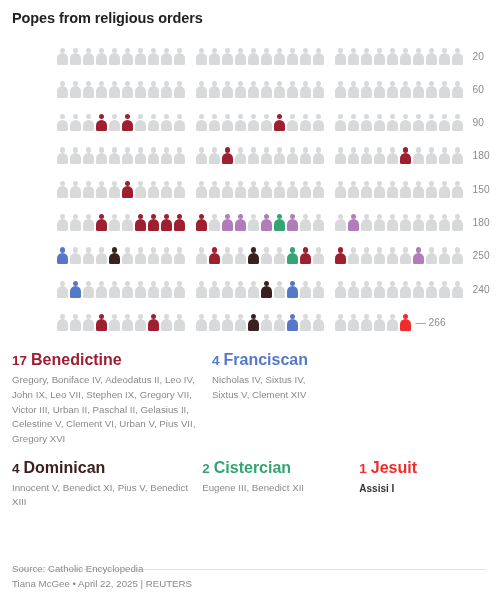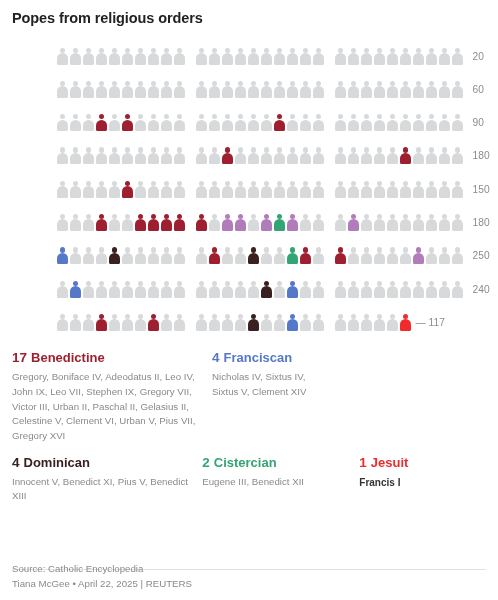--- a/index.html
+++ b/index.html
@@ -53,21 +53,21 @@
 
   
   .legend{margin-top:12px;}
   .legrow{display:flex;}
   .legcol{box-sizing:border-box;padding-right:12px;}
   .legcol.c1{width:200px;}
   .legcol.c2{width:165px;}
   .legcol.c3{width:133px;}
   .leghead{font-size:12px;margin-bottom:4px;line-height:1.1;white-space:nowrap;}
   .legnum{font-weight:bold;font-size:13.5px;}
-  .legname{font-weight:bold;font-size:13px;margin-left:4px;}
+  .legname{font-weight:bold;font-size:16px;margin-left:4px;}
   .leglist{
     font-size:9.7px;color:#8a8a8a;line-height:1.52;
   }
   .leglist.bold{font-weight:bold;color:#333333;font-size:10px;}
   .legrow2{margin-top:12px;}
 
   
   .footer{
     position:absolute;left:12px;bottom:8px;
     font-size:9.7px;color:#8a8a8a;line-height:1.6;
@@ -1221,21 +1221,21 @@
           </span>
           <span class="fig" style="color: rgb(215, 217, 218);">
             <i></i>
             <b></b>
           </span>
           <span class="fig" style="color: rgb(239, 43, 43);">
             <i></i>
             <b></b>
           </span>
         </div>
-        <span class="endlab">— 117</span>
+        <span class="endlab">— 266</span>
       </div>
     </div>
 
   <div class="legend">
     <div class="legrow" id="legend-row-1">
         <div class="legcol c1">
           <div class="leghead" style="color: rgb(158, 31, 47);"><span class="legnum">17</span><span class="legname">Benedictine</span></div>
           <div class="leglist">Gregory, Boniface IV, Adeodatus II, Leo IV, John IX, Leo VII, Stephen IX, Gregory VII, Victor III, Urban II, Paschal II, Gelasius II, Celestine V, Clement VI, Urban V, Pius VII, Gregory XVI</div>
         </div>
         <div class="legcol c3">
@@ -1247,21 +1247,21 @@
         <div class="legcol c1">
           <div class="leghead" style="color: rgb(58, 32, 32);"><span class="legnum">4</span><span class="legname">Dominican</span></div>
           <div class="leglist">Innocent V, Benedict XI, Pius V, Benedict XIII</div>
         </div>
         <div class="legcol c2">
           <div class="leghead" style="color: rgb(52, 164, 116);"><span class="legnum">2</span><span class="legname">Cistercian</span></div>
           <div class="leglist">Eugene III, Benedict XII</div>
         </div>
         <div class="legcol c3">
           <div class="leghead" style="color: rgb(239, 43, 43);"><span class="legnum">1</span><span class="legname">Jesuit</span></div>
-          <div class="leglist bold">Francis I</div>
+          <div class="leglist bold">Assisi I</div>
         </div>
       </div>
   </div>
 
 </div>
 
 <div class="rule"></div>
 <div class="footer">
   <div>Source: Catholic Encyclopedia</div>
   <div>Tiana McGee • April 22, 2025 | REUTERS</div>

